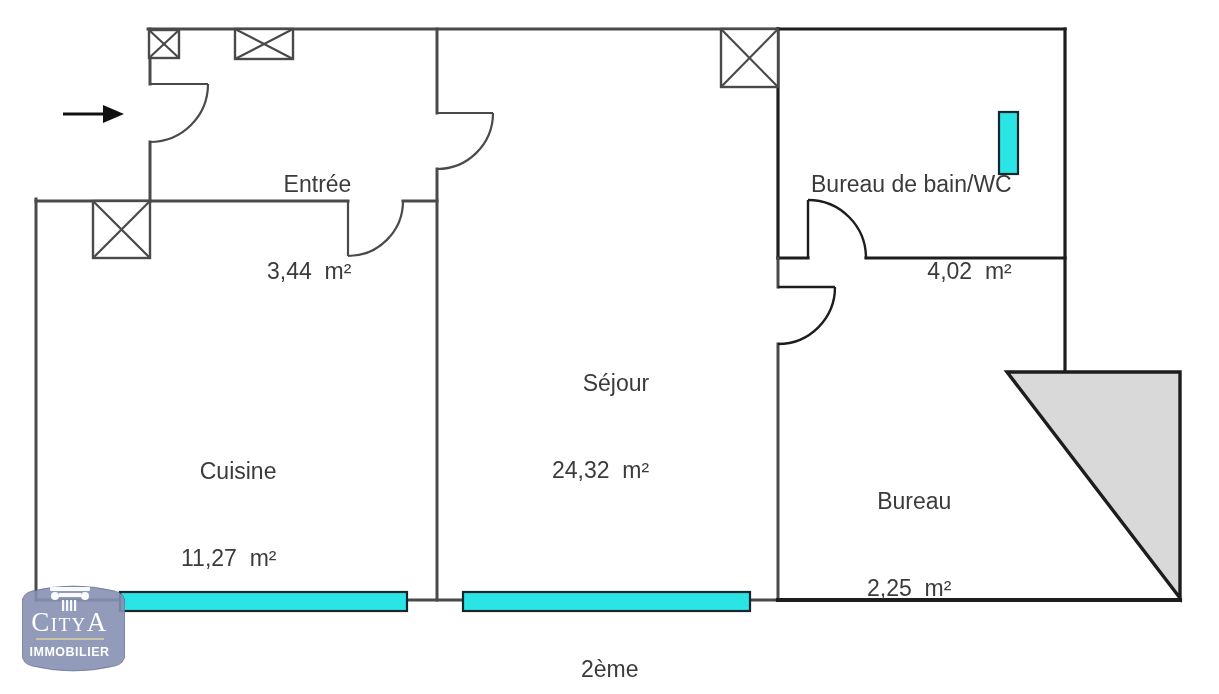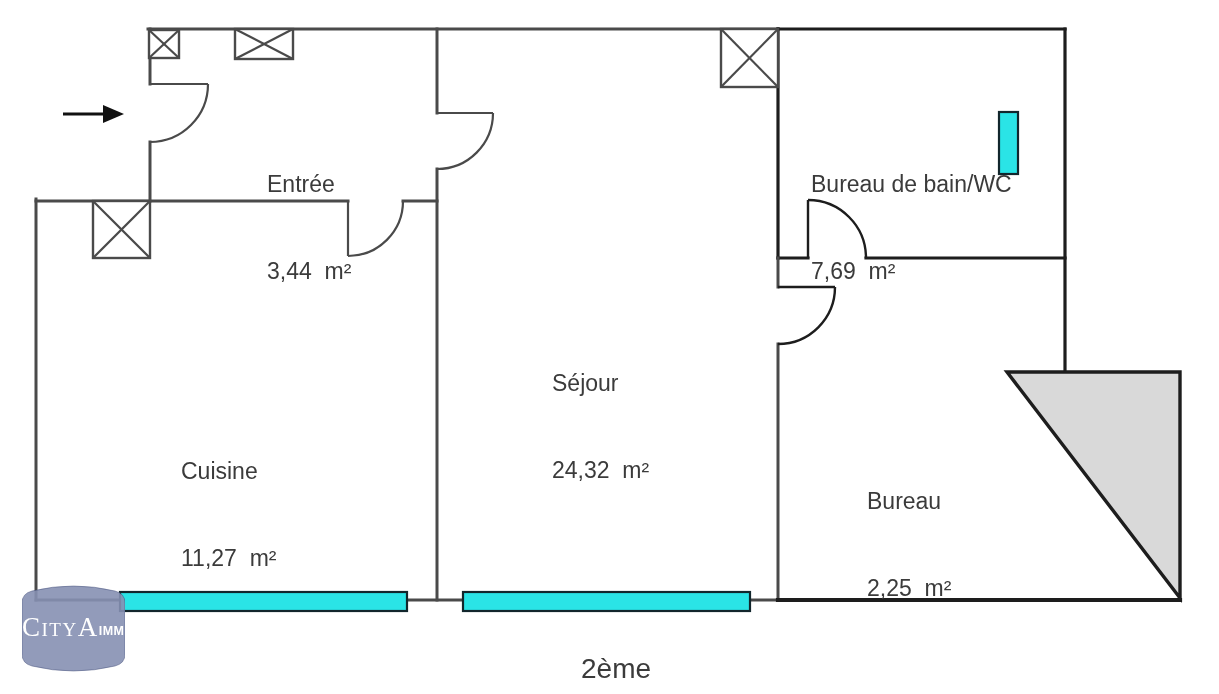--- a/index.html
+++ b/index.html
@@ -1,18 +1,18 @@
 <!DOCTYPE html>
 <html style="--wall_gray: #4a4a4a; --wall_dark: #1d1d1d; --window_cyan: #2ae4e6; --window_border: #12262c; --triangle_gray: #d9d9d9; --label_text: #3b3b3b; --logo_badge: #8690b2; --logo_divider: #c6c6a6; --logo_text: #ffffff;"><head>
 <meta charset="utf-8">
 <style>
   html,body { margin:0; padding:0; background:#ffffff; }
   #stage {
     position:relative; width:1219px; height:694px; background:#ffffff;
-    overflow:hidden; font-family:"Liberation Sans", sans-serif;
+    overflow:hidden; font-family:"Liberation Sans", sans-serif;text-align:right;
   }
   #plan-svg { position:absolute; left:0; top:0; }
 
   
   .wg  { stroke:var(--wall_gray); stroke-width:3;   fill:none; stroke-linecap:square; }
   .wd  { stroke:var(--wall_dark); stroke-width:3.2; fill:none; stroke-linecap:square; }
   .wd4 { stroke:var(--wall_dark); stroke-width:4.2; fill:none; stroke-linecap:square; }
   .door  { stroke:var(--wall_gray); stroke-width:2.2; fill:none; }
   .doord { stroke:var(--wall_dark); stroke-width:2.4; fill:none; }
   .xbox-rect { fill:#ffffff; stroke:var(--wall_gray); stroke-width:2.4; }
@@ -21,30 +21,30 @@
   .tri { fill:var(--triangle_gray); stroke:var(--wall_dark); stroke-width:3.4; stroke-linejoin:miter; }
   .arrow-line { stroke:#111111; stroke-width:3; }
   .arrow-head { fill:#111111; }
 
   .room-label {
     position:absolute; color:var(--label_text);
     font-size:23px; line-height:29px; white-space:pre;
   }
   .floor-label {
     position:absolute; color:var(--label_text);
-    font-size:28px; line-height:28px;
+    font-size:23px; line-height:28px;
   }
 
   
   .logo { position:absolute; left:22px; top:584px; width:103px; height:89px; }
   .logo .badge { position:absolute; left:0; top:0; }
   .badge-path { fill:var(--logo_badge); fill-opacity:0.9; stroke:rgba(60,72,115,0.45); stroke-width:1; }
   .logo .content {
     position:absolute; left:0; top:0; width:95px; height:89px;
-    display:flex; flex-direction:row; align-items:center;
+    display:flex; flex-direction:column; align-items:center;
   }
   .logo .col-icon { margin-top:3px; }
   .logo .brand {
     margin-top:-3px; color:var(--logo_text);
     font-family:"Liberation Serif", serif; font-variant:small-caps;
     font-size:27px; line-height:27px; letter-spacing:1.5px;
   }
   .logo .divider { width:68px; height:2px; margin-top:2px; background:var(--logo_divider); }
   .logo .subtitle {
     margin-top:5px; color:var(--logo_text);
@@ -138,21 +138,21 @@
     </g>
   </svg>
 
   <div class="room-label" style="left:267px; top:112px;">
     <div>Entrée</div>
     <div>3,44  m²</div>
   </div>
 
   <div class="room-label" style="left:811px; top:112px;">
     <div>Bureau de bain/WC</div>
-    <div>7,69  m²</div>
+    <div>4,02  m²</div>
   </div>
 
   <div class="room-label" style="left:552px; top:311px;">
     <div>Séjour</div>
     <div>24,32  m²</div>
   </div>
 
   <div class="room-label" style="left:181px; top:399px;">
     <div>Cuisine</div>
     <div>11,27  m²</div>

